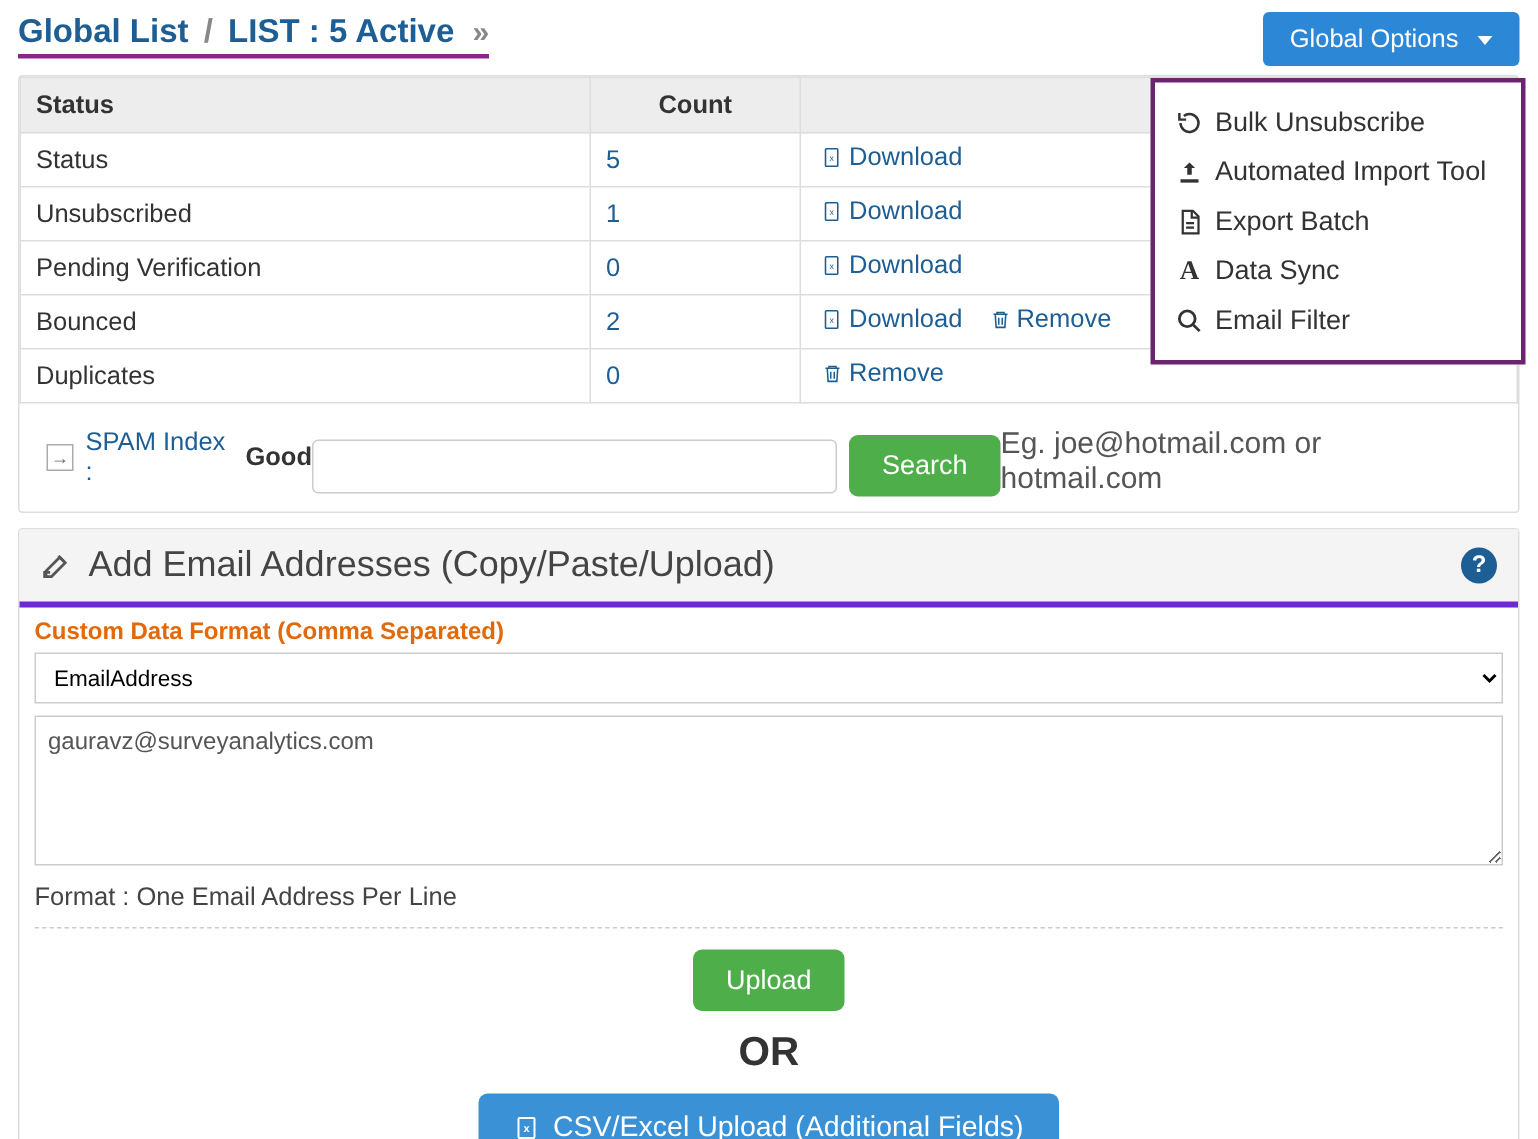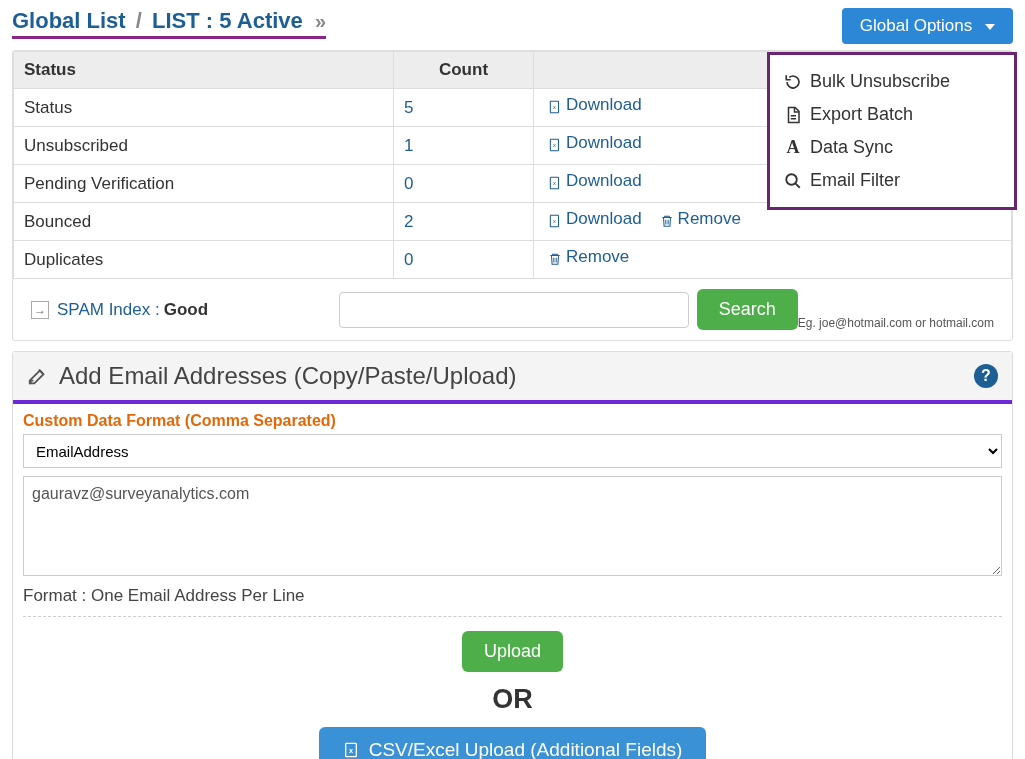--- a/index.html
+++ b/index.html
@@ -13,31 +13,31 @@
 .dropdown-menu { position: absolute; right: -4px; top: 44px; background: #fff; border: 3px solid #6b2470; min-width: 250px; padding: 10px 6px; z-index: 10; }
 .dropdown-menu .menu-item { padding: 6px 8px; color: #333; font-size: 18px; cursor: pointer; display: flex; align-items: center; }
 .dropdown-menu .menu-item svg, .dropdown-menu .menu-item .mi-icon { width: 18px; height: 18px; margin-right: 8px; flex-shrink: 0; }
 .dropdown-menu .font-icon { font-family: Georgia, "Times New Roman", serif; font-weight: bold; font-size: 18px; width: 18px; text-align: center; margin-right: 8px; }
 .panel { border: 1px solid #ddd; border-radius: 3px; margin-bottom: 10px; padding-bottom: 10px; }
 table.status-table { width: 100%; border-collapse: collapse; font-size: 17px; }
 table.status-table th { background: #ededed; border: 1px solid #ddd; padding: 8px 10px; text-align: left; font-weight: bold; margin-left: 12px; }
 table.status-table th.count-col { text-align: center; }
 table.status-table td { border: 1px solid #ddd; padding: 6px 10px; vertical-align: middle; }
 table.status-table td.count-cell a { color: #1d5e94; text-decoration: none; }
-.action-link { color: #1d5e94; text-decoration: none; display: inline-flex; align-items: flex-end; margin-right: 18px; }
+.action-link { color: #1d5e94; text-decoration: none; display: inline-flex; align-items: center; margin-right: 18px; }
 .action-link svg { width: 14px; height: 16px; margin-right: 4px; }
 .spam-row { display: flex; justify-content: space-between; align-items: center; padding: 10px 18px 0; }
 .spam-left { display: flex; align-items: center; color: #1d5e94; font-size: 17px; }
 .spam-left .arrow-box { width: 18px; height: 18px; border: 1px solid #aaa; display: inline-flex; align-items: center; justify-content: center; margin-right: 8px; font-size: 12px; color: #666; }
 .spam-left .good { color: #333; font-weight: bold; margin-left: 4px; }
 .spam-right { display: flex; flex-direction: row; align-items: flex-end; }
 .search-row { display: flex; align-items: center; }
 .search-input { width: 350px; height: 36px; border: 1px solid #ccc; border-radius: 4px; padding: 0 10px; font-size: 15px; margin-right: 8px; }
 .btn-green { background: #4eae49; color: #fff; border: none; border-radius: 6px; padding: 10px 22px; font-size: 18px; cursor: pointer; }
-.search-hint { color: #555; font-size: 12px; margin-top: 6px; }
+.search-hint { color: #555; font-size: 20px; margin-top: 6px; }
 .panel2 { border: 1px solid #ddd; border-radius: 3px; }
 .panel2-header { background: #f4f4f4; padding: 10px 14px; display: flex; align-items: center; justify-content: space-between; border-bottom: 4px solid #6d28d9; gap: 20px; }
 .panel2-header .title { color: #444; font-size: 24px; display: flex; align-items: center; }
 .panel2-header .title svg { width: 22px; height: 22px; margin-right: 10px; }
 .help-circle { width: 24px; height: 24px; border-radius: 50%; background: #1d5e94; color: #fff; font-weight: bold; display: inline-flex; align-items: center; justify-content: center; font-size: 16px; cursor: pointer; }
 .custom-format-label { color: #e2690a; font-weight: bold; padding: 8px 10px 4px; font-size: 16px; }
 .format-select { width: calc(100% - 20px); margin: 0 10px 8px; height: 34px; border: 1px solid #ccc; font-size: 15px; padding: 0 8px; background: #fff; }
 .email-textarea { width: calc(100% - 20px); margin: 0 10px 6px; height: 100px; border: 1px solid #ccc; font-size: 16px; padding: 8px; resize: vertical; font-family: Arial; color: #555; }
 .format-hint { padding: 0 10px 10px; color: #444; font-size: 17px; }
 .dashed-divider { border-top: 1px dashed #ccc; margin: 0 10px 14px; }
@@ -65,20 +65,27 @@
     </button>
     <div class="dropdown-menu">
       <div class="menu-item">
         <svg class="mi-icon" viewBox="0 0 24 24" fill="none" stroke="#333" stroke-width="2.2">
             <path d="M4 12a8 8 0 1 0 3-6.2"></path>
             <path d="M3 3v6h6"></path>
           </svg>
         <span>Bulk Unsubscribe</span>
       </div>
       <div class="menu-item">
+        <svg class="mi-icon" viewBox="0 0 24 24" fill="#333">
+            <path d="M12 3l5 5h-3v6h-4V8H7l5-5z"></path>
+            <path d="M4 18h16v3H4z"></path>
+          </svg>
+        <span>Automated Import Tool</span>
+      </div>
+      <div class="menu-item">
         <svg class="mi-icon" viewBox="0 0 24 24" fill="none" stroke="#333" stroke-width="2">
             <path d="M6 2h9l5 5v15H6z"></path>
             <path d="M14 2v6h6"></path>
             <path d="M9 13h7M9 17h7"></path>
           </svg>
         <span>Export Batch</span>
       </div>
       <div class="menu-item">
         <span class="font-icon">A</span>
         <span>Data Sync</span>

